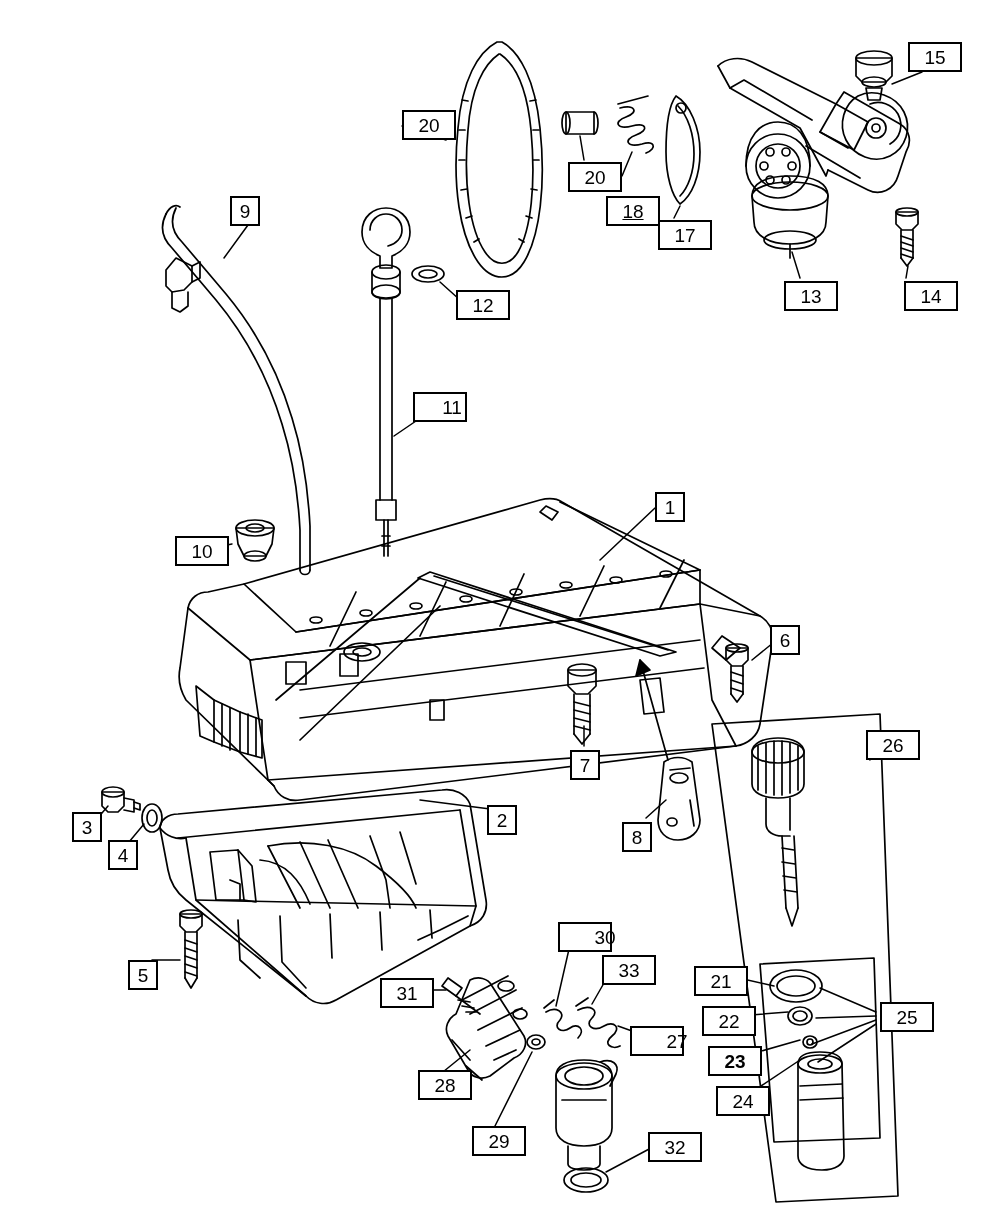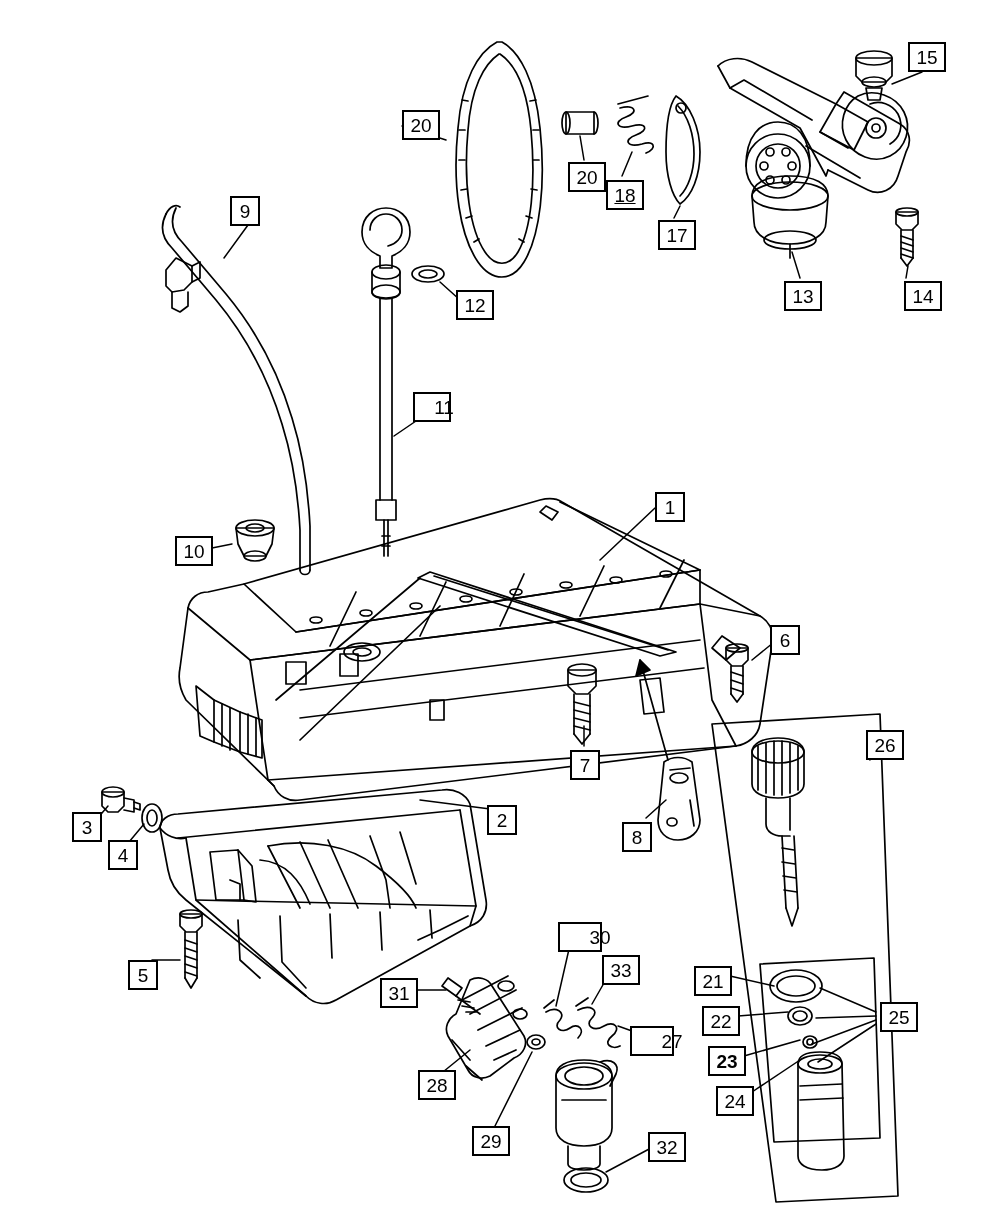--- a/index.html
+++ b/index.html
@@ -32,21 +32,21 @@
     color: #000000;
     font-family: "Liberation Sans", sans-serif;
     font-size: 19px;
     line-height: 1;
     display: flex;
     align-items: center;
     justify-content: center;
     padding: 0;
   }
   .callout.w1 { width: 30px; height: 30px; }
-  .callout.w2 { width: 38px; height: 30px; }
+  .callout.w2 { width: 54px; height: 30px; }
 </style>
 </head>
 <body>
 
 <div id="diagram">
 
   <svg id="artwork" viewBox="0 0 1000 1214" xmlns="http://www.w3.org/2000/svg">
     <g fill="none" stroke="#000000" stroke-width="1.7" stroke-linecap="round" stroke-linejoin="round">
 
       <g>
@@ -396,21 +396,21 @@
   <div class="callout w1" style="left:570px; top:750px;">7</div>
   <div class="callout w1" style="left:622px; top:822px;">8</div>
   <div class="callout w1" style="left:230px; top:196px;">9</div>
   <div class="callout w2" style="left:175px; top:536px;">10</div>
   <div class="callout w2" style="left:413px; top:392px;padding-left:24px;">11</div>
   <div class="callout w2" style="left:456px; top:290px;">12</div>
   <div class="callout w2" style="left:784px; top:281px;">13</div>
   <div class="callout w2" style="left:888px; top:281px;margin-left:16px;">14</div>
   <div class="callout w2" style="left:908px; top:42px;">15</div>
   <div class="callout w2" style="left:658px; top:220px;">17</div>
-  <div class="callout w2" style="left:606px; top:180px;text-decoration:underline;">18</div>
+  <div class="callout w2" style="left:606px; top:196px;text-decoration:underline;">18</div>
   <div class="callout w2" style="left:568px; top:162px;">20</div>
   <div class="callout w2" style="left:402px; top:110px;">20</div>
   <div class="callout w2" style="left:694px; top:966px;">21</div>
   <div class="callout w2" style="left:702px; top:1006px;">22</div>
   <div class="callout w2" style="left:708px; top:1046px;font-weight:bold;">23</div>
   <div class="callout w2" style="left:716px; top:1086px;">24</div>
   <div class="callout w2" style="left:880px; top:1002px;">25</div>
   <div class="callout w2" style="left:866px; top:730px;">26</div>
   <div class="callout w2" style="left:630px; top:1026px;padding-left:40px;">27</div>
   <div class="callout w2" style="left:418px; top:1070px;">28</div>

